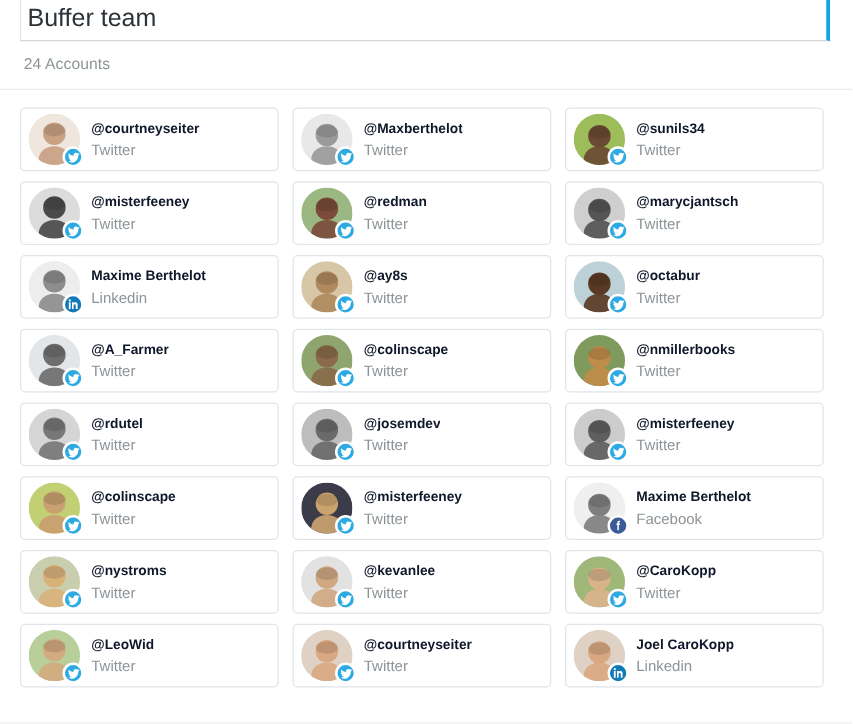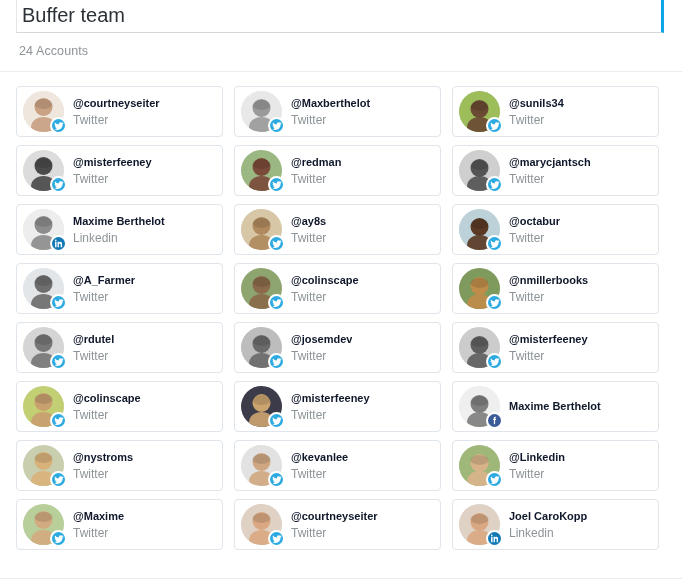--- a/index.html
+++ b/index.html
@@ -541,20 +541,21 @@
             </svg>
           </div>
           <div class="service-badge badge-facebook">
             <svg viewBox="0 0 24 24" width="11" height="11" aria-hidden="true">
               <path fill="#ffffff" d="M15.4 8.2h-2.1V6.8c0-.6.4-.8.7-.8h1.35V3.6l-1.9-.01c-2.3 0-2.8 1.7-2.8 2.8v1.8H9.2v2.6h1.45V20h2.65v-9.2h1.85l.25-2.6z"></path>
             </svg>
           </div>
         </div>
         <div class="card-text">
           <div class="handle">Maxime Berthelot</div>
+          <div class="service-label">Facebook</div>
         </div>
       </div>
       <div class="account-card">
         <div class="avatar-wrap">
           <div class="avatar">
             <svg viewBox="0 0 41 41" preserveAspectRatio="xMidYMid slice" aria-hidden="true">
               <rect x="0" y="0" width="41" height="41" fill="#c9cfae"></rect>
               <circle cx="20.5" cy="16" r="9" fill="#d9b27a"></circle>
               <path d="M20.5 26c-7.2 0-12.5 4.6-12.5 10.5V41h25v-4.5C33 30.6 27.7 26 20.5 26z" fill="#d9b27a" opacity="0.92"></path>
               <ellipse cx="20.5" cy="13" rx="9" ry="5" fill="#000000" opacity="0.12"></ellipse>
@@ -602,42 +603,42 @@
               <ellipse cx="20.5" cy="15" rx="9" ry="5" fill="#000000" opacity="0.12"></ellipse>
             </svg>
           </div>
           <div class="service-badge badge-twitter">
             <svg viewBox="0 0 24 24" width="10" height="10" aria-hidden="true">
               <path fill="#ffffff" d="M23 4.9c-.8.4-1.7.7-2.6.8 1-.6 1.7-1.5 2-2.6-.9.5-1.9.9-3 1.1-.8-.9-2-1.5-3.3-1.5-2.5 0-4.6 2.1-4.6 4.7 0 .4 0 .7.1 1.1C7.8 8.3 4.5 6.5 2.3 3.7c-.4.7-.6 1.5-.6 2.4 0 1.6.8 3 2 3.9-.7 0-1.5-.2-2.1-.6v.1c0 2.3 1.6 4.2 3.7 4.6-.4.1-.8.2-1.2.2-.3 0-.6 0-.9-.1.6 1.9 2.3 3.2 4.3 3.3-1.6 1.2-3.6 2-5.7 2-.4 0-.8 0-1.1-.1 2 1.3 4.4 2.1 7 2.1 8.4 0 13-7 13-13.1v-.6c.9-.6 1.7-1.4 2.3-2.3z"></path>
             </svg>
           </div>
         </div>
         <div class="card-text">
-          <div class="handle">@Linkedin</div>
+          <div class="handle">@CaroKopp</div>
           <div class="service-label">Twitter</div>
         </div>
       </div>
       <div class="account-card">
         <div class="avatar-wrap">
           <div class="avatar">
             <svg viewBox="0 0 41 41" preserveAspectRatio="xMidYMid slice" aria-hidden="true">
               <rect x="0" y="0" width="41" height="41" fill="#b9cf9a"></rect>
               <circle cx="20.5" cy="16" r="9" fill="#d3ab80"></circle>
               <path d="M20.5 26c-7.2 0-12.5 4.6-12.5 10.5V41h25v-4.5C33 30.6 27.7 26 20.5 26z" fill="#d3ab80" opacity="0.92"></path>
               <ellipse cx="20.5" cy="13" rx="9" ry="5" fill="#000000" opacity="0.12"></ellipse>
             </svg>
           </div>
           <div class="service-badge badge-twitter">
             <svg viewBox="0 0 24 24" width="10" height="10" aria-hidden="true">
               <path fill="#ffffff" d="M23 4.9c-.8.4-1.7.7-2.6.8 1-.6 1.7-1.5 2-2.6-.9.5-1.9.9-3 1.1-.8-.9-2-1.5-3.3-1.5-2.5 0-4.6 2.1-4.6 4.7 0 .4 0 .7.1 1.1C7.8 8.3 4.5 6.5 2.3 3.7c-.4.7-.6 1.5-.6 2.4 0 1.6.8 3 2 3.9-.7 0-1.5-.2-2.1-.6v.1c0 2.3 1.6 4.2 3.7 4.6-.4.1-.8.2-1.2.2-.3 0-.6 0-.9-.1.6 1.9 2.3 3.2 4.3 3.3-1.6 1.2-3.6 2-5.7 2-.4 0-.8 0-1.1-.1 2 1.3 4.4 2.1 7 2.1 8.4 0 13-7 13-13.1v-.6c.9-.6 1.7-1.4 2.3-2.3z"></path>
             </svg>
           </div>
         </div>
         <div class="card-text">
-          <div class="handle">@Maxime</div>
+          <div class="handle">@LeoWid</div>
           <div class="service-label">Twitter</div>
         </div>
       </div>
       <div class="account-card">
         <div class="avatar-wrap">
           <div class="avatar">
             <svg viewBox="0 0 41 41" preserveAspectRatio="xMidYMid slice" aria-hidden="true">
               <rect x="0" y="0" width="41" height="41" fill="#dfd2c4"></rect>
               <circle cx="20.5" cy="17" r="9" fill="#d9a882"></circle>
               <path d="M20.5 26c-7.2 0-12.5 4.6-12.5 10.5V41h25v-4.5C33 30.6 27.7 26 20.5 26z" fill="#d9a882" opacity="0.92"></path>

